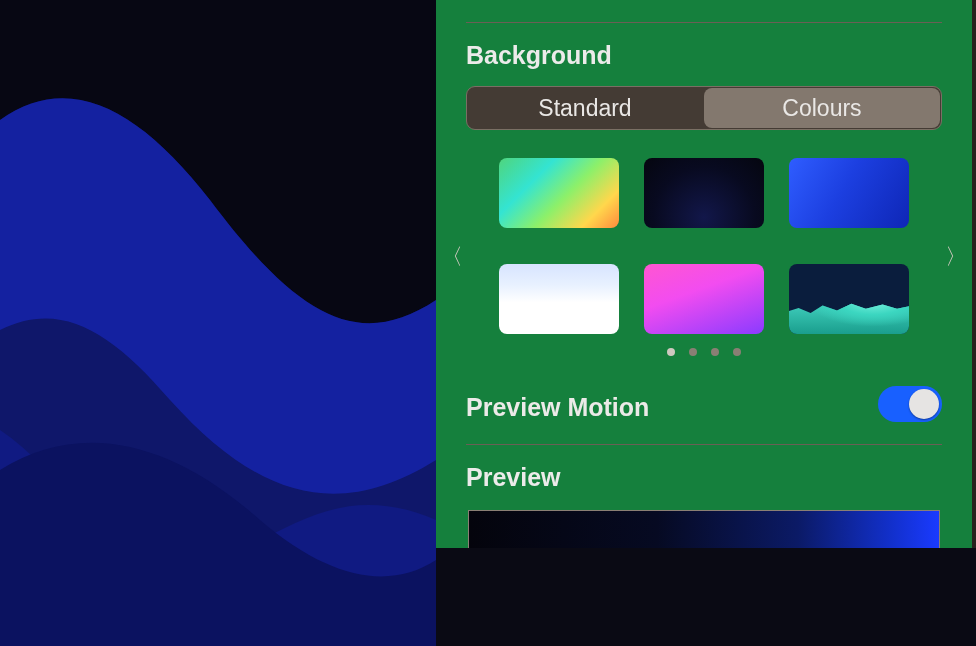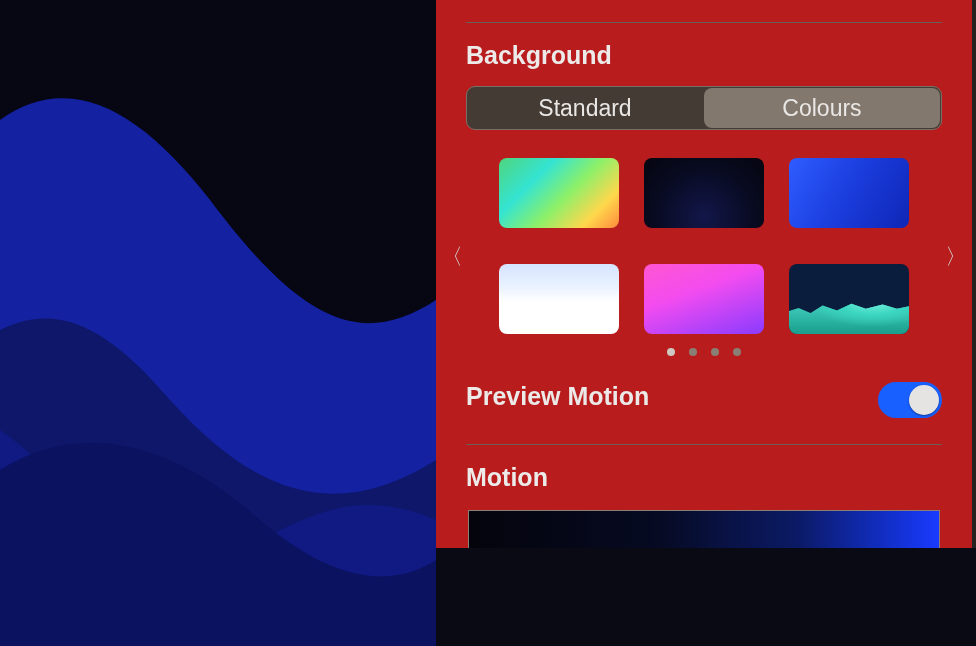--- a/index.html
+++ b/index.html
@@ -8,21 +8,21 @@
 
   
   .preview-pane {
     width: 436px; height: 646px; position: relative;
     background: #080815; overflow: hidden; flex: 0 0 auto;
   }
   .preview-pane svg { position:absolute; inset:0; }
 
   
   .panel {
-    flex: 1; height: 548px; background: #b91c1c;
+    flex: 1; height: 548px; background: #15803d;
     position: relative; padding: 20px 30px 0 30px; overflow:hidden;
     border-right: 4px solid #28221e;
   }
   .section-divider {
     height: 1px; background: #6a5f55; margin: 0 0 18px 0;
   }
   .section-divider.top { margin-top:2px; }
 
   .section-title {
     color: #ecebea; font-size: 25px; font-weight: 600; margin-bottom: 16px;
@@ -75,21 +75,21 @@
       linear-gradient(#4ee0ce 0%, #1a9e8d 100%);
     clip-path: polygon(0 45%,8% 38%,18% 50%,28% 32%,40% 44%,52% 28%,64% 40%,78% 30%,90% 40%,100% 34%,100% 100%,0 100%);
   }
 
   
   .dots { display:flex; gap:14px; justify-content:center; margin: 6px 0 26px 0; }
   .dot { width:8px; height:8px; border-radius:50%; background:#8a7f74; }
   .dot.active { background:#cfc8c0; }
 
   
-  .row { display:flex; align-items:flex-start; justify-content:space-between; margin-bottom:22px; height:40px;}
+  .row { display:flex; align-items:flex-end; justify-content:space-between; margin-bottom:22px; height:40px;}
   .row .label { color:#eceae8; font-size:25px; font-weight:600; }
   .toggle {
     width:64px; height:36px; border-radius:20px; background:#1860ff;
     position:relative; cursor:pointer; border:none;
   }
   .toggle .knob{
     position:absolute; width:30px; height:30px; border-radius:50%;
     background:#e6e4e3; top:3px; right:3px;
     box-shadow: 0 1px 2px rgba(0,0,0,.4);
   }
@@ -161,21 +161,21 @@
   <div class="row">
     <div class="label">Preview Motion</div>
     <button class="toggle">
       <span class="knob"></span>
     </button>
   </div>
 
   <div class="section-divider"></div>
 
   <div class="colours-block">
-    <div class="section-title">Motion</div>
+    <div class="section-title">Preview</div>
     <div class="gradient-wrap">
       <div class="gradient-bar"></div>
       <div class="grad-stop s1"></div>
       <div class="grad-stop s2"></div>
       <div class="grad-stop s3"></div>
     </div>
   </div>
 </div>
 
 </body></html>

